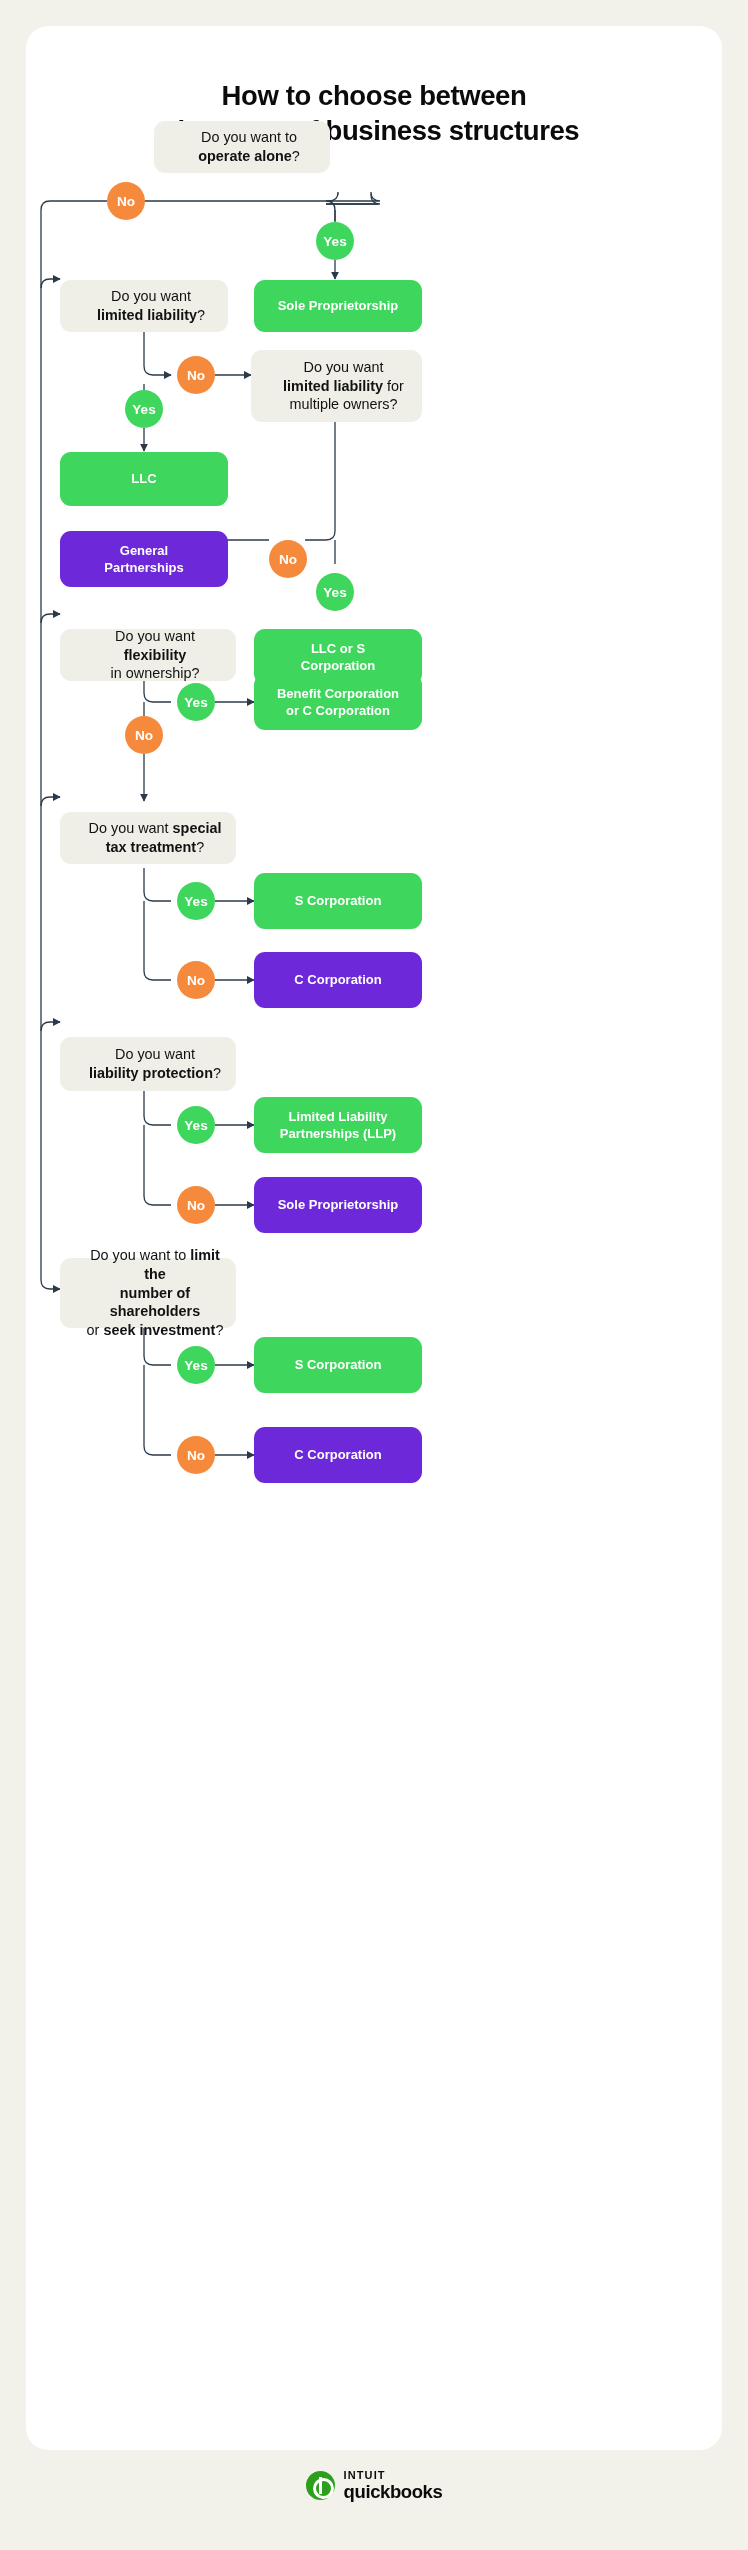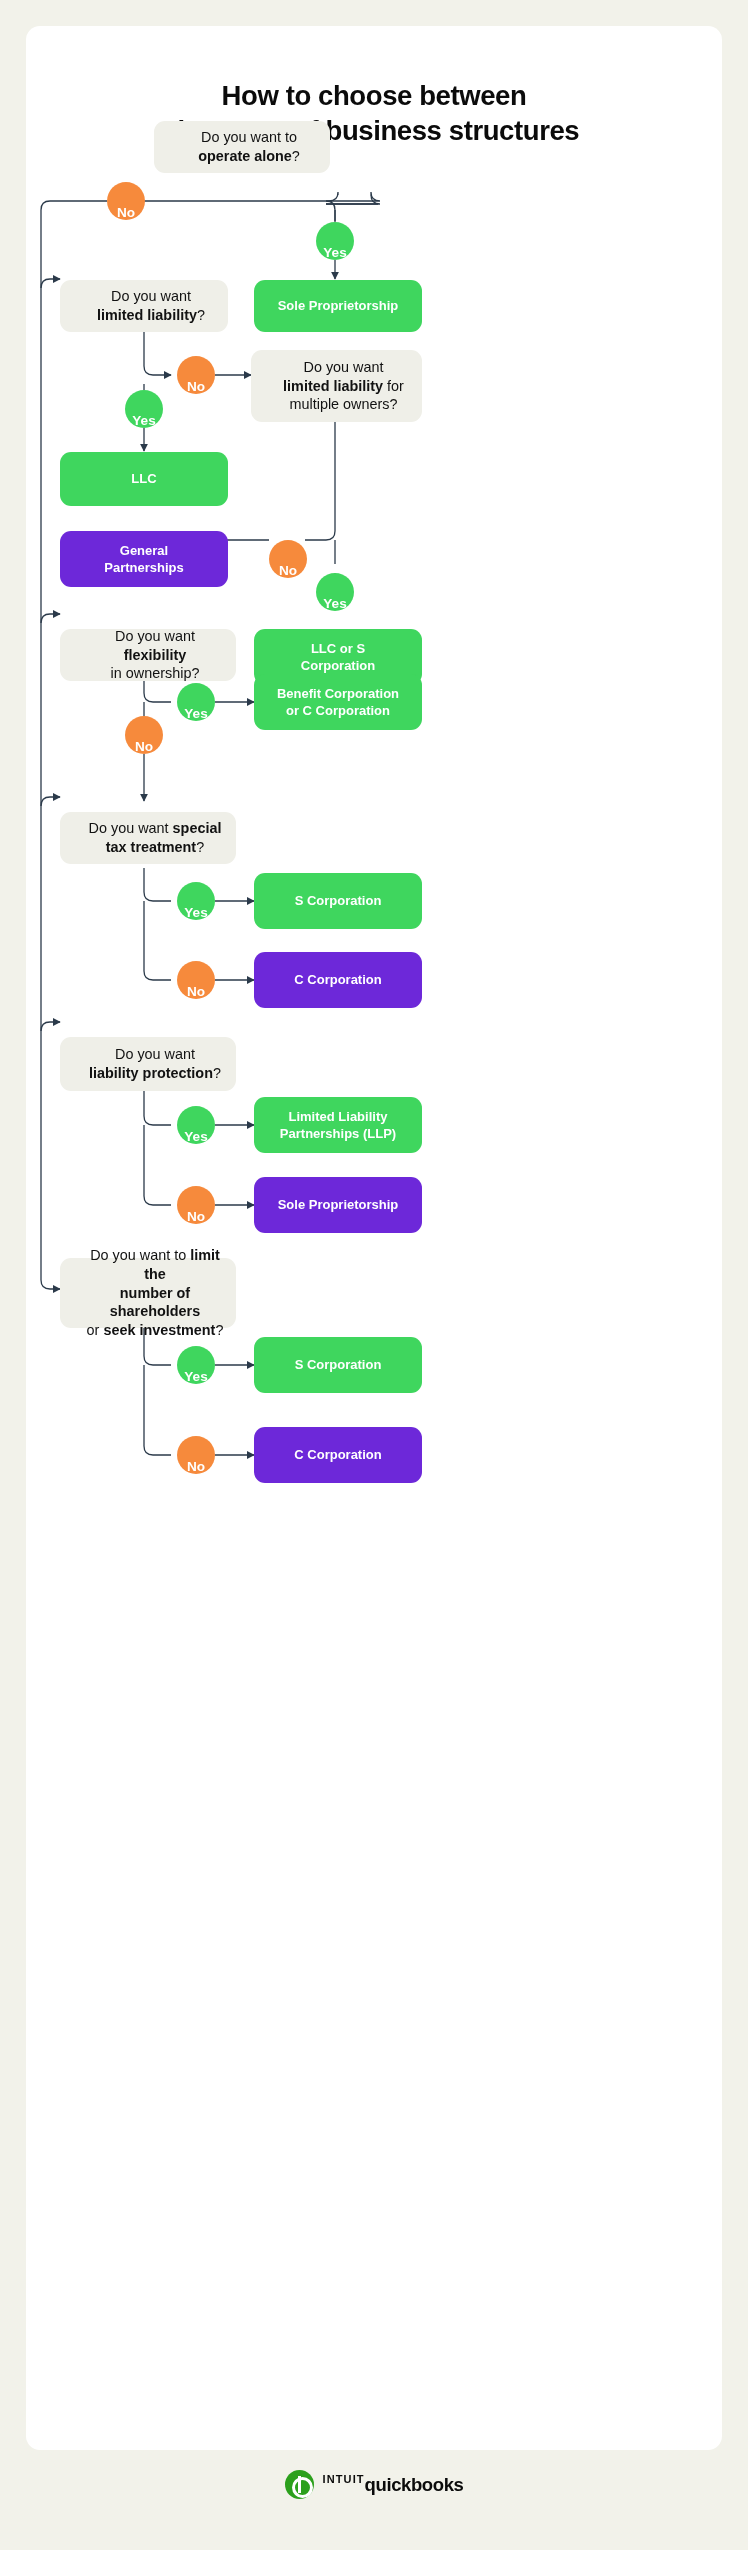--- a/index.html
+++ b/index.html
@@ -12,21 +12,21 @@
     position: relative;
     width: 748px; height: 2550px;
     background: #f2f2ea;
     overflow: hidden;
   }
   .card {
     position: absolute;
     left: 26px; top: 26px;
     width: 696px; height: 2424px;
     background: #ffffff;
-    border-radius: 14px;
+    border-radius: 22px;
   }
   .title {
     position: absolute;
     left: 0; top: 52px;
     width: 696px;
     text-align: center;
     font-size: 27.5px;
     font-weight: 700;
     line-height: 1.28;
     letter-spacing: -0.4px;
@@ -61,21 +61,21 @@
     color: #ffffff;
     font-size: 13px;
     font-weight: 700;
   }
   .node.green  { background: #3fd65e; }
   .node.orange { background: #6d28d9; }
 
   .badge {
     position: absolute;
     display: flex;
-    align-items: flex-end;
+    align-items: center;
     justify-content: center;
     border-radius: 50%;
     color: #ffffff;
     font-size: 13.6px;
     font-weight: 700;
     width: 38px; height: 38px;
     z-index: 4;
   }
   .badge.yes { background: #3fd65e; }
   .badge.no  { background: #f68a3c; }
@@ -103,21 +103,21 @@
     border: 3px solid #ffffff;
     border-radius: 50%;
   }
   .qb-mark::after {
     content: "";
     position: absolute;
     left: 13px; top: 6px;
     width: 3px; height: 17px;
     background: #ffffff;
   }
-  .wordmark { display: flex; flex-direction: row; line-height: 1; justify-content: flex-end; }
+  .wordmark { display: flex; flex-direction: column; line-height: 1; justify-content: flex-end; }
   .wordmark .intuit {
     font-size: 11px; font-weight: 700; letter-spacing: 1.1px; color: #0b0b0b;
   }
   .wordmark .qbooks {
     font-size: 18.5px; font-weight: 700; letter-spacing: -0.4px; color: #0b0b0b;
     margin-top: 2px;
   }
 </style>
 </head>
 <body>

